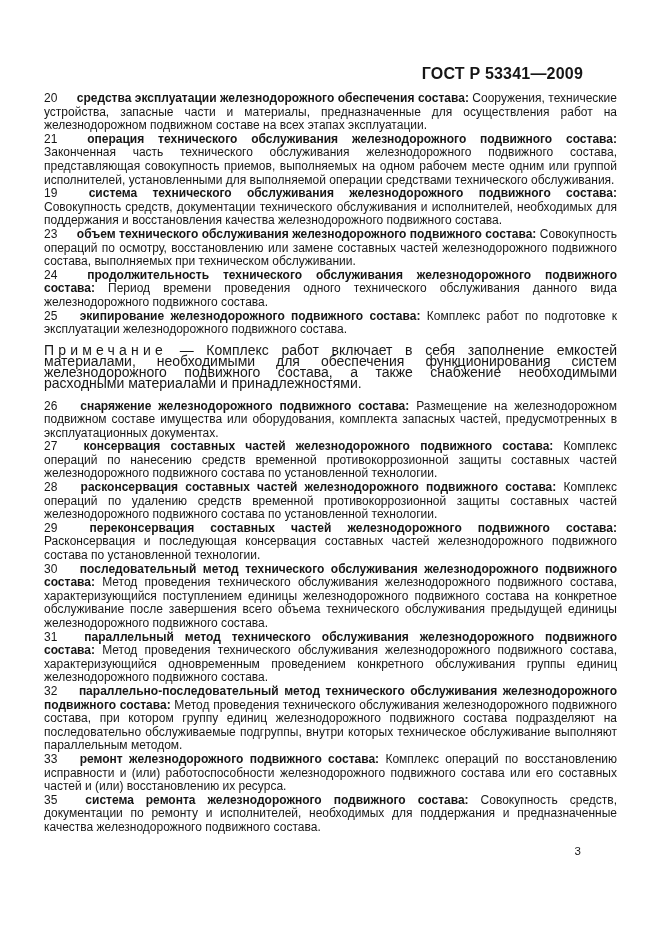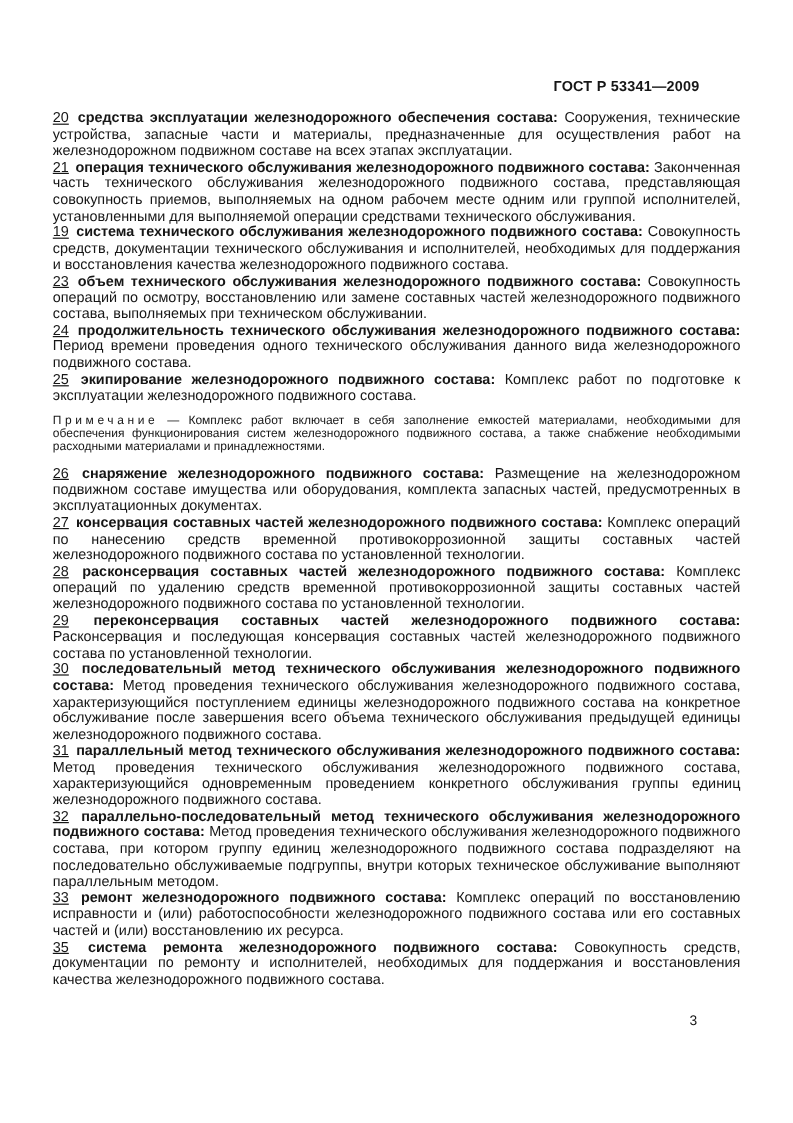--- a/index.html
+++ b/index.html
@@ -9,40 +9,40 @@
     height: 936px;
     background: #ffffff;
     font-family: "Liberation Sans", sans-serif;
     color: #161616;
     overflow: hidden;
   }
   .doc-header {
     position: absolute;
     top: 65px;
     right: 78px;
-    font-size: 12px;
+    font-size: 16px;
     font-weight: bold;
     letter-spacing: 0.2px;
   }
   .content {
     position: absolute;
     left: 44px;
     top: 92px;
     width: 573px;
   }
   p.term {
     margin: 0;
     font-size: 12px;
     line-height: 13.6px;
     text-align: justify;
   }
-  .term-num { margin-right: 2px; text-decoration: underline; }
+  .term-num { margin-right: 16px; }
   .term-name { font-weight: bold; }
   .note {
-    font-size: 10px;
+    font-size: 14px;
     line-height: 11.2px;
     text-align: justify;
     margin: 8px 0 10px 0;
   }
   .note-label { letter-spacing: 0.3em; }
   .page-number {
     position: absolute;
     top: 845px;
     right: 80px;
     font-size: 11.5px;
@@ -63,17 +63,17 @@
       <p class="term"><span class="term-num">25</span> <span class="term-name">экипирование железнодорожного подвижного состава:</span> <span class="term-def">Комплекс работ по подготовке к эксплуатации железнодорожного подвижного состава.</span></p>
       <div class="note"><span class="note-label">Примечание</span> <span>— Комплекс работ включает в себя заполнение емкостей материалами, необходимыми для обеспечения функционирования систем железнодорожного подвижного состава, а также снабжение необходимыми расходными материалами и принадлежностями.</span></div>
       <p class="term"><span class="term-num">26</span> <span class="term-name">снаряжение железнодорожного подвижного состава:</span> <span class="term-def">Размещение на железнодорожном подвижном составе имущества или оборудования, комплекта запасных частей, предусмотренных в эксплуатационных документах.</span></p>
       <p class="term"><span class="term-num">27</span> <span class="term-name">консервация составных частей железнодорожного подвижного состава:</span> <span class="term-def">Комплекс операций по нанесению средств временной противокоррозионной защиты составных частей железнодорожного подвижного состава по установленной технологии.</span></p>
       <p class="term"><span class="term-num">28</span> <span class="term-name">расконсервация составных частей железнодорожного подвижного состава:</span> <span class="term-def">Комплекс операций по удалению средств временной противокоррозионной защиты составных частей железнодорожного подвижного состава по установленной технологии.</span></p>
       <p class="term"><span class="term-num">29</span> <span class="term-name">переконсервация составных частей железнодорожного подвижного состава:</span> <span class="term-def">Расконсервация и последующая консервация составных частей железнодорожного подвижного состава по установленной технологии.</span></p>
       <p class="term"><span class="term-num">30</span> <span class="term-name">последовательный метод технического обслуживания железнодорожного подвижного состава:</span> <span class="term-def">Метод проведения технического обслуживания железнодорожного подвижного состава, характеризующийся поступлением единицы железнодорожного подвижного состава на конкретное обслуживание после завершения всего объема технического обслуживания предыдущей единицы железнодорожного подвижного состава.</span></p>
       <p class="term"><span class="term-num">31</span> <span class="term-name">параллельный метод технического обслуживания железнодорожного подвижного состава:</span> <span class="term-def">Метод проведения технического обслуживания железнодорожного подвижного состава, характеризующийся одновременным проведением конкретного обслуживания группы единиц железнодорожного подвижного состава.</span></p>
       <p class="term"><span class="term-num">32</span> <span class="term-name">параллельно-последовательный метод технического обслуживания железнодорожного подвижного состава:</span> <span class="term-def">Метод проведения технического обслуживания железнодорожного подвижного состава, при котором группу единиц железнодорожного подвижного состава подразделяют на последовательно обслуживаемые подгруппы, внутри которых техническое обслуживание выполняют параллельным методом.</span></p>
       <p class="term"><span class="term-num">33</span> <span class="term-name">ремонт железнодорожного подвижного состава:</span> <span class="term-def">Комплекс операций по восстановлению исправности и (или) работоспособности железнодорожного подвижного состава или его составных частей и (или) восстановлению их ресурса.</span></p>
-      <p class="term"><span class="term-num">35</span> <span class="term-name">система ремонта железнодорожного подвижного состава:</span> <span class="term-def">Совокупность средств, документации по ремонту и исполнителей, необходимых для поддержания и восстановления качества железнодорожного подвижного состава.</span></p>
+      <p class="term"><span class="term-num">35</span> <span class="term-name">система ремонта железнодорожного подвижного состава:</span> <span class="term-def">Совокупность средств, документации по ремонту и исполнителей, необходимых для поддержания и предназначенные качества железнодорожного подвижного состава.</span></p>
     </div>
 
   <div class="page-number">3</div>
 </div>
 
 </body></html>

